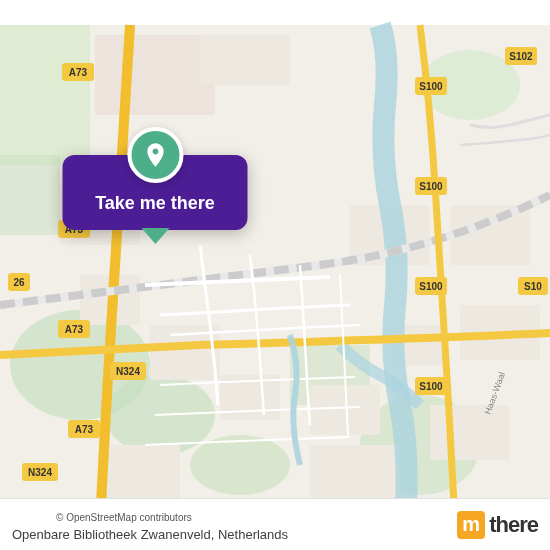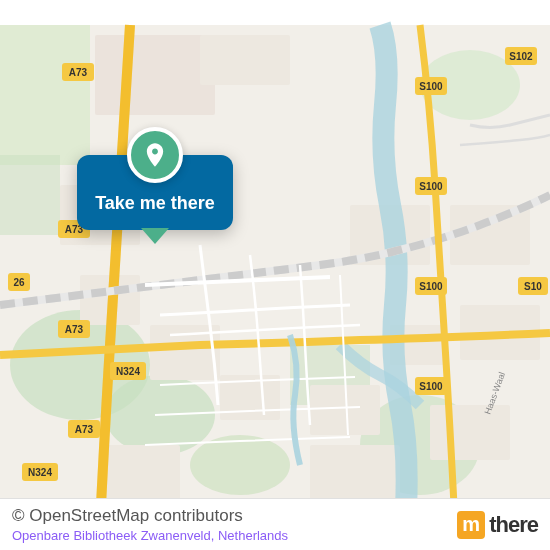--- a/index.html
+++ b/index.html
@@ -37,22 +37,23 @@
       height: 52px;
       background: white;
       display: flex;
       align-items: center;
       justify-content: space-between;
       padding: 0 12px;
       border-top: 1px solid #e0e0e0;
     }
 
     #attribution {
-      font-size: 17px;
+      font-size: 10px;
       color: #555;
+      margin-left: 44px;
     }
 
     #moovit-logo {
       display: flex;
       align-items: center;
       gap: 4px;
     }
 
     #moovit-logo .moovit-m {
       background: #f5a623;
@@ -73,27 +74,27 @@
       color: #333;
       letter-spacing: -1px;
     }
 
     
     #popup {
       position: absolute;
       top: 155px;
       left: 155px;
       transform: translateX(-50%);
-      background: #0369a1;
+      background: #4c1d95;
       border-radius: 12px;
       padding: 0;
       display: flex;
       flex-direction: column;
       align-items: center;
-      width: 156px;
+      width: 185px;
       box-shadow: 0 4px 16px rgba(0,0,0,0.25);
       overflow: visible;
     }
 
     #popup-icon {
       width: 56px;
       height: 56px;
       background: #4caf8a;
       border-radius: 50%;
       border: 4px solid white;
@@ -244,21 +245,21 @@
         <path d="M12 2C8.13 2 5 5.13 5 9c0 5.25 7 13 7 13s7-7.75 7-13c0-3.87-3.13-7-7-7zm0 9.5c-1.38 0-2.5-1.12-2.5-2.5s1.12-2.5 2.5-2.5 2.5 1.12 2.5 2.5-1.12 2.5-2.5 2.5z"></path>
       </svg>
     </div>
     <div id="popup-label">Take me there</div>
   </div>
 
   <div id="bottom-bar">
     <div id="attribution-container">
       <span id="attribution">© OpenStreetMap contributors</span>
       <br>
-      <span id="location-name" style="font-size:13px; color:#8b5cf6; font-weight:500;">Openbare Bibliotheek Zwanenveld, Netherlands</span>
+      <span id="location-name" style="font-size:13px; color:#404040; font-weight:500;">Openbare Bibliotheek Zwanenveld, Netherlands</span>
     </div>
     <div id="moovit-logo">
       <div class="moovit-m">
         <span style="font-size:20px; font-weight:900; color:white;">m</span>
       </div>
       <span class="moovit-text">there</span>
     </div>
   </div>
 
 </div>

